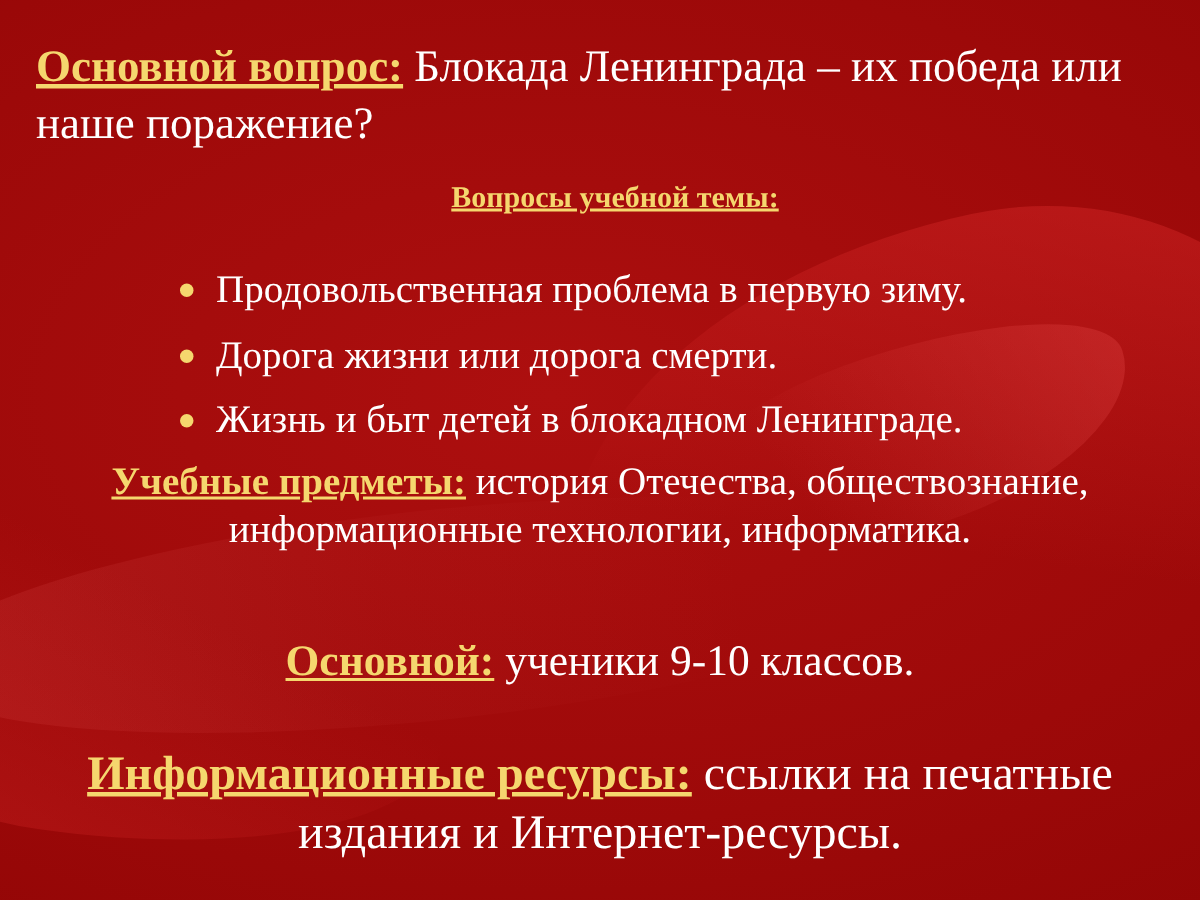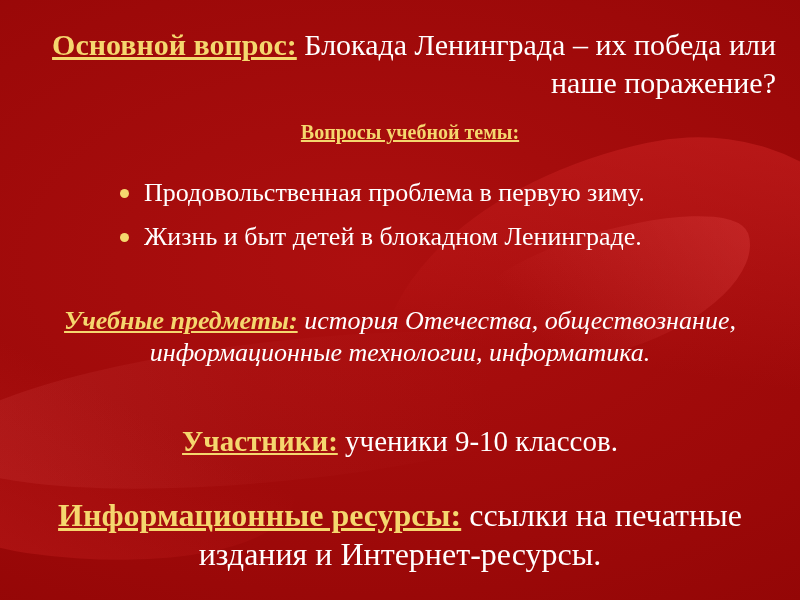--- a/index.html
+++ b/index.html
@@ -76,21 +76,21 @@
   .plain {
     color: #ffffff;
   }
 
   
   .title-block {
     position: absolute;
     left: 24px;
     top: 26px;
     width: 752px;
-    text-align: right;
+    text-align: left;
     font-size: 30px;
     line-height: 1.28;
     color: #ffffff;
   }
 
   
   .sub-heading {
     position: absolute;
     left: 100px;
     top: 120px;
@@ -136,21 +136,21 @@
   
   .para {
     position: absolute;
     width: 752px;
     left: 24px;
     text-align: center;
     color: #ffffff;
     font-size: 26px;
     line-height: 1.22;
   }
-  .para-subjects { top: 305px; font-style: italic; }
+  .para-subjects { top: 305px; }
   .para-participants {
     top: 424px;
     font-size: 29px;
   }
   .para-resources {
     top: 496px;
     font-size: 32px;
   }
 </style>
 </head>
@@ -170,33 +170,37 @@
     </div>
 
     <div class="sub-heading">
       <span class="accent">Вопросы учебной темы:</span>
     </div>
 
     <ul class="bullets">
       <li class="bullet-1">
         <span class="dot"></span>
         <span class="txt">Продовольственная проблема в первую зиму.</span>
+      </li>
+      <li class="bullet-2">
+        <span class="dot"></span>
+        <span class="txt">Дорога жизни или дорога смерти.</span>
       </li>
       <li class="bullet-3">
         <span class="dot"></span>
         <span class="txt">Жизнь и быт детей в блокадном Ленинграде.</span>
       </li>
     </ul>
 
     <div class="para para-subjects">
       <span class="accent">Учебные предметы:</span><span class="plain"> история Отечества, обществознание, информационные технологии, информатика.</span>
     </div>
 
     <div class="para para-participants">
-      <span class="accent">Участники:</span><span class="plain"> ученики 9-10 классов.</span>
+      <span class="accent">Основной:</span><span class="plain"> ученики 9-10 классов.</span>
     </div>
 
     <div class="para para-resources">
       <span class="accent">Информационные ресурсы:</span><span class="plain"> ссылки на печатные издания и Интернет-ресурсы.</span>
     </div>
 
   </div>
 </div>
 
 </body></html>

